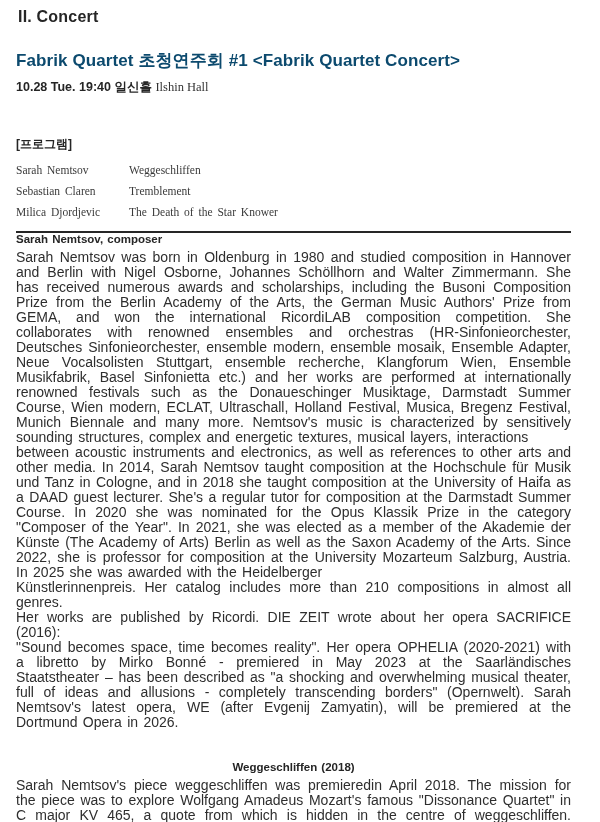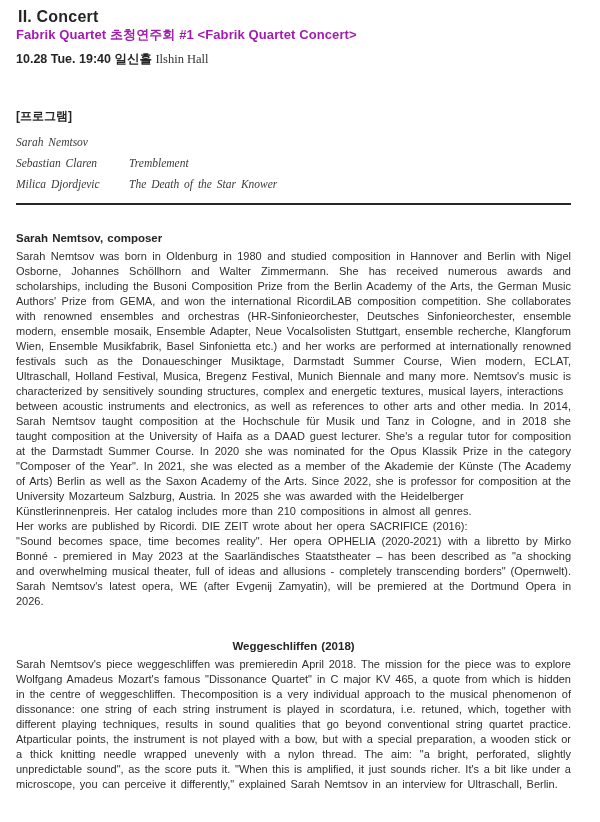--- a/index.html
+++ b/index.html
@@ -19,24 +19,24 @@
     padding: 6px 29px 0 16px;
   }
   .doc-title {
     font-size: 16px;
     font-weight: bold;
     color: #252525;
     letter-spacing: 0.2px;
     margin: 2px 0 0 2px;
   }
   .event-title {
-    font-size: 13px;
+    font-size: 17px;
     font-weight: bold;
-    color: #a21caf;
-    margin-top: 0;
+    color: #0c4a6e;
+    margin-top: 23px;
     letter-spacing: 0.1px;
   }
   .event-when {
     font-size: 12.5px;
     font-weight: bold;
     color: #252525;
     margin-top: 7px;
   }
   .venue-en {
     font-family: "Liberation Serif", serif;
@@ -48,21 +48,20 @@
     font-size: 12px;
     font-weight: bold;
     color: #252525;
     margin-top: 40px;
   }
   .program-table {
     margin-top: 7px;
     font-family: "Liberation Serif", serif;
     font-size: 11.5px;
     color: #3a3a3a;
-    font-style: italic;
   }
   .program-row {
     display: flex;
     line-height: 21px;
     word-spacing: 2px;
   }
   .program-composer {
     width: 113px;
     flex: 0 0 113px;
   }
@@ -71,26 +70,25 @@
   }
   .divider {
     border: none;
     border-top: 2px solid #262626;
     margin: 8px 0 0 0;
   }
   .section-heading {
     font-size: 11.5px;
     font-weight: bold;
     color: #252525;
-    margin-top: 27px;
     word-spacing: 1px;
   }
   .bodytext p {
     margin: 0;
-    font-size: 11px;
+    font-size: 14px;
     line-height: 15px;
     color: #2e2e2e;
     text-align: justify;
     word-spacing: 1.5px;
   }
   .bodytext {
     margin-top: 5px;
   }
   .worknote-heading {
     margin-top: 31px;
@@ -109,20 +107,21 @@
   <div class="event-when">
     <span>10.28 Tue. 19:40 일신홀</span>
     <span class="venue-en">Ilshin Hall</span>
   </div>
 
   <div class="program-heading">[프로그램]</div>
 
   <div class="program-table">
     <div class="program-row">
       <span class="program-composer">Sarah Nemtsov</span>
+      <span class="program-work">Weggeschliffen</span>
     </div>
     <div class="program-row">
       <span class="program-composer">Sebastian Claren</span>
       <span class="program-work">Tremblement</span>
     </div>
     <div class="program-row">
       <span class="program-composer">Milica Djordjevic</span>
       <span class="program-work">The Death of the Star Knower</span>
     </div>
   </div>

